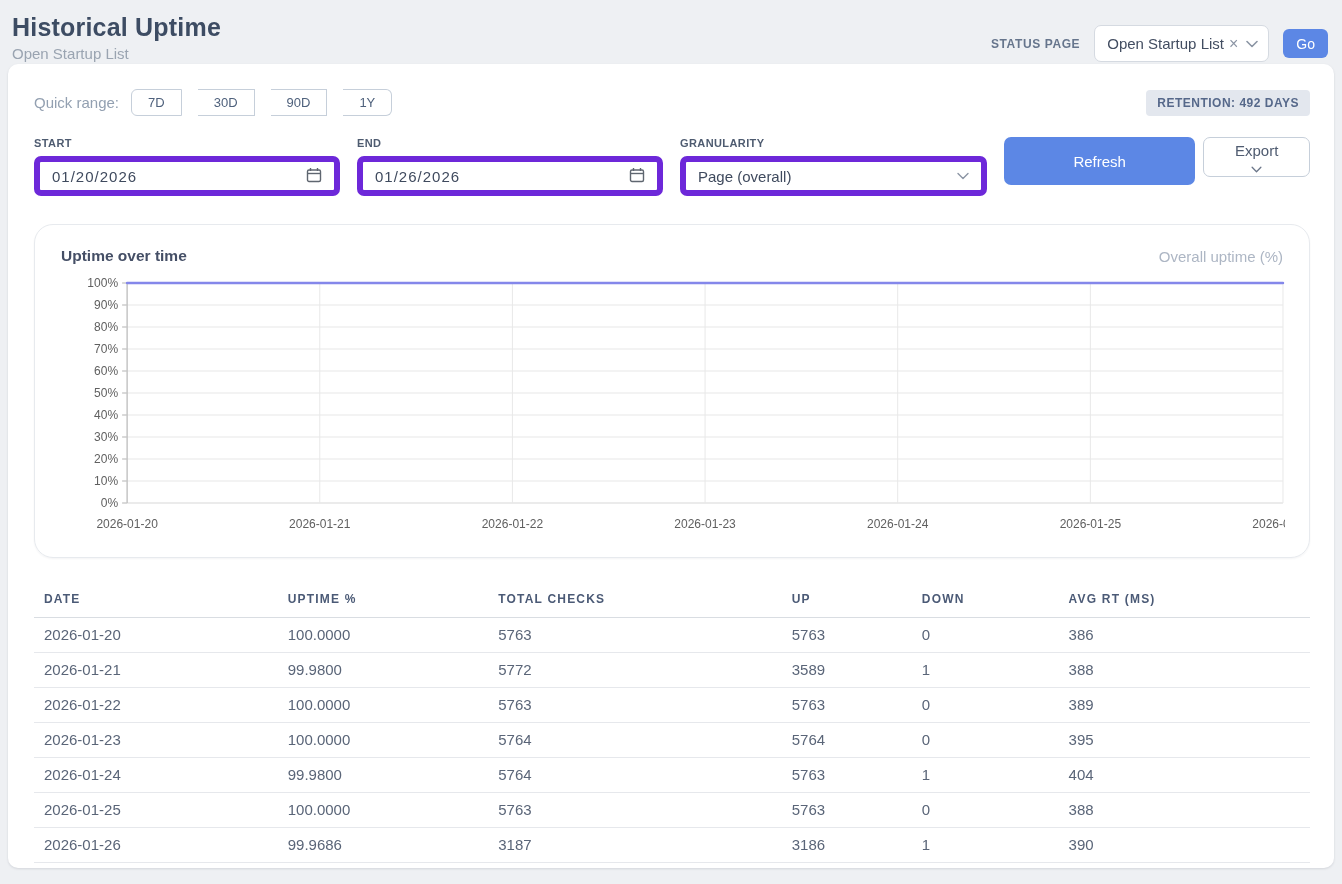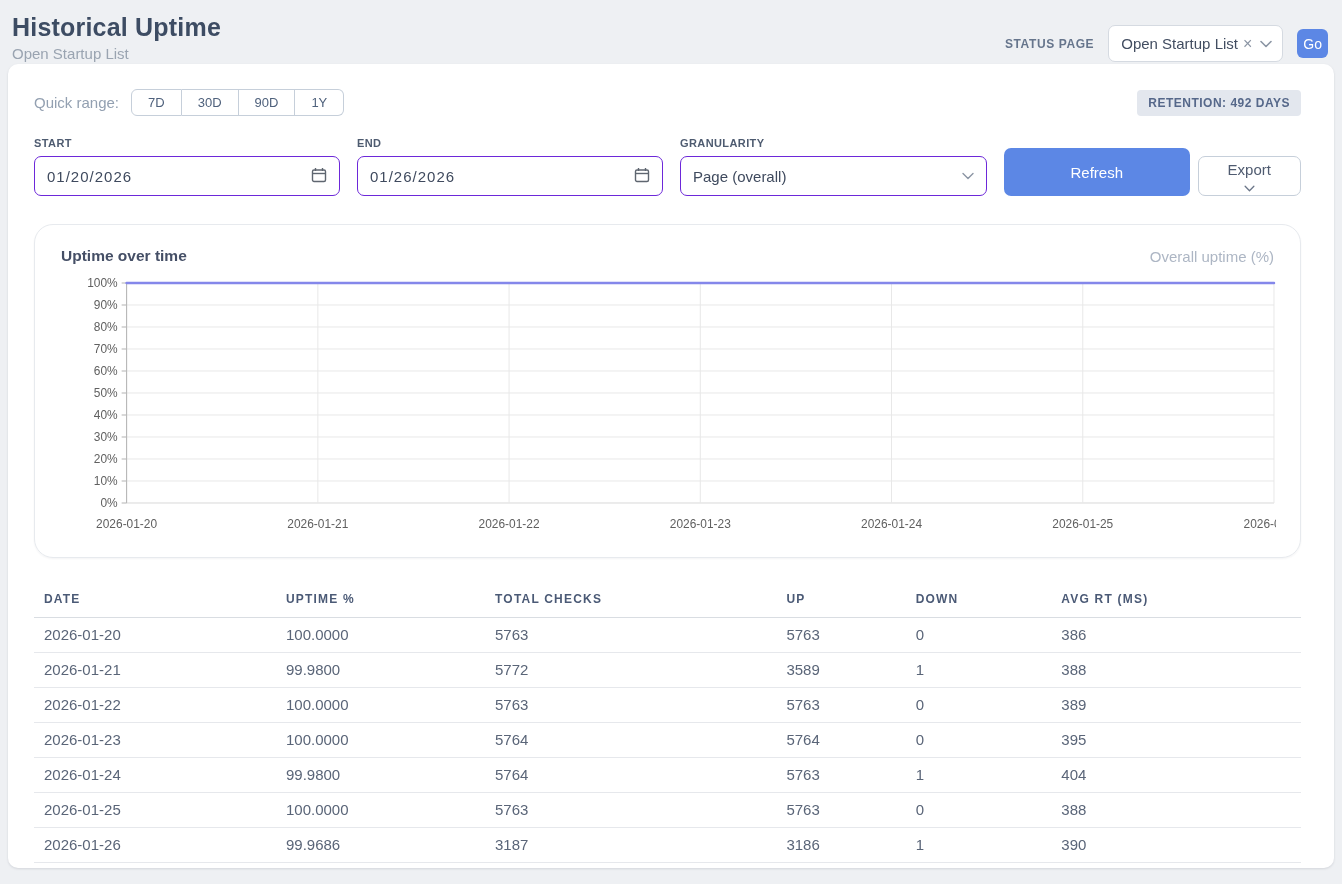--- a/index.html
+++ b/index.html
@@ -20,53 +20,53 @@
   .sp-label { font-size:12px; font-weight:700; color:#66758c; letter-spacing:0.6px; }
   .sp-select {
     display:flex; align-items:center; gap:4px;
     height:37px; min-width:164px; padding:0 10px 0 12px;
     background:#fff; border:1px solid #d5dae1; border-radius:7px;
     font-size:15px; color:#424d61; cursor:pointer;
   }
   .sp-clear { color:#8b95a4; font-size:16px; margin-left:1px; cursor:pointer; }
   .chev { color:#8b95a4; display:inline-flex; margin-left:4px; }
   .go-btn {
-    height:29px; padding:0 6px; background:#5c87e5; color:#fff;
+    height:29px; padding:0 13px; background:#5c87e5; color:#fff;
     border:none; border-radius:6px; font-size:14px; font-family:inherit; cursor:pointer;
   }
   .panel {
     margin:2px 8px 8px 8px; height:804px;
     background:#fff; border-radius:10px;
     box-shadow:0 1px 3px rgba(30,40,60,0.08), 0 1px 2px rgba(30,40,60,0.05);
-    padding:25px 33px 20px 26px;
+    padding:25px 24px 20px 26px;
   }
   .quick-row { display:flex; align-items:center; }
   .muted-label { font-size:15px; color:#93a0b1; margin-right:12px; }
-  .segmented { display:inline-flex; }
+  .segmented { display:inline-flex;gap:16px; }
   .seg-btn {
     background:#fff; border:1px solid #c6cfda; border-left-width:0;
     height:27px; padding:0 16px; font-size:13px; color:#4f617c;
     font-family:inherit; cursor:pointer;
   }
   .seg-btn:first-child { border-left-width:1px; border-radius:6px 0 0 6px; }
   .seg-btn:last-child { border-radius:0 6px 6px 0; }
   .badge {
     margin-left:auto; background:#e3e7ee; color:#56688a;
     font-size:12px; font-weight:700; letter-spacing:0.5px;
     padding:6px 11px; border-radius:4px;
   }
-  .form-row { display:flex; align-items:flex-end; margin-top:21px; gap:17px; }
+  .form-row { display:flex; align-items:flex-start; margin-top:21px; gap:17px; }
   .field label {
     display:block; font-size:11px; font-weight:700; color:#4e5b70;
     letter-spacing:0.4px; margin-bottom:7px;
   }
   .input-box {
     display:flex; align-items:center; justify-content:space-between;
     height:40px; padding:0 12px; background:#fff;
-    border:1px solid #6d28d9; border-radius:7px;
+    border:6px solid #6d28d9; border-radius:7px;
     font-size:15px; color:#3f4a5e; cursor:pointer;
   }
   .date-val { letter-spacing:1px; }
   .f-start .input-box, .f-end .input-box { width:306px; }
   .f-gran .input-box { width:307px; }
   .refresh-btn {
     margin-left:auto; width:192px; height:48px;
     background:#5c87e5; color:#fff; border:none; border-radius:7px;
     font-size:15px; font-family:inherit; cursor:pointer;
   }

